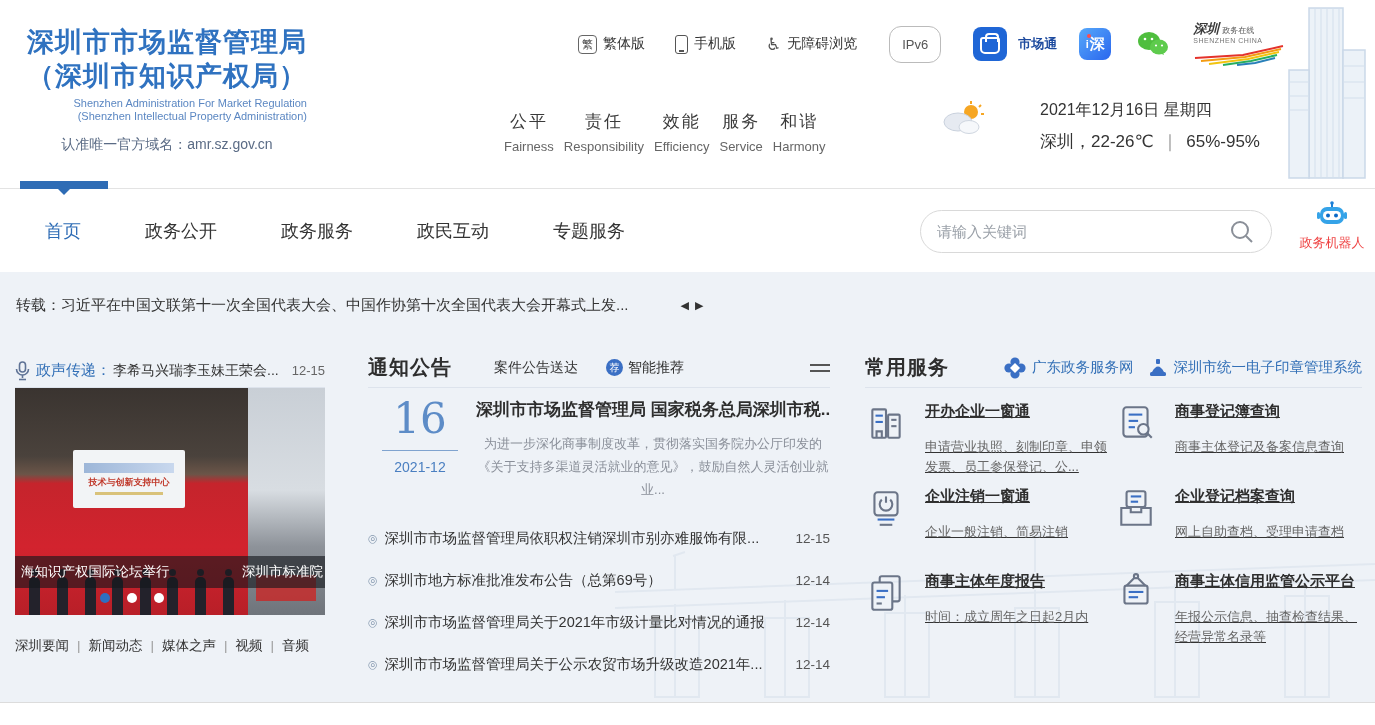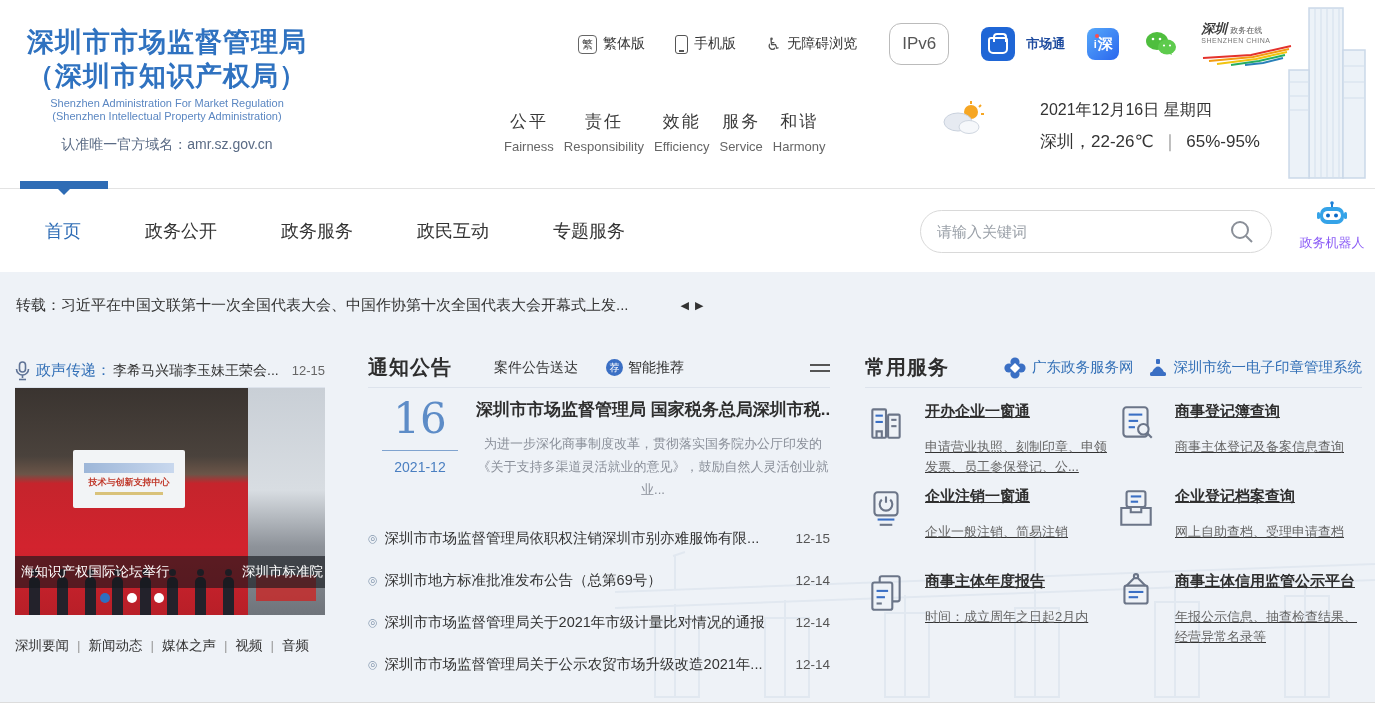--- a/index.html
+++ b/index.html
@@ -4,30 +4,30 @@
 <style>
   * { margin:0; padding:0; box-sizing:border-box; }
   html,body { background:#fff; }
   body { font-family:"Liberation Sans","DejaVu Sans",sans-serif; color:#333; }
   #page { position:relative; width:1375px; height:725px; overflow:hidden; background:#fff; }
 
   
   .header { position:absolute; top:0; left:0; width:1375px; height:188px; background:#fff; }
   .logo-block { position:absolute; left:27px; top:26px; }
   .logo-title { color:#2f72c0; font-size:27px; font-weight:bold; line-height:1.25; letter-spacing:1px; }
-  .logo-en { color:#5b87c2; font-size:11px; text-align:center; line-height:1.25; margin-top:3px; }
+  .logo-en { color:#5b87c2; font-size:11px; text-align:right; line-height:1.25; margin-top:3px; }
   .logo-domain { color:#5a6b85; font-size:14px; text-align:center; margin-top:12px; }
 
   .util-row { position:absolute; left:578px; top:28px; height:32px; display:flex; align-items:center; }
   .util-item { display:flex; align-items:center; gap:6px; font-size:14px; color:#333; cursor:pointer; }
   .fan-box { width:19px; height:19px; border:1px solid #666; border-radius:4px; font-size:11px; display:flex; align-items:center; justify-content:center; color:#444; }
   .phone-ic { width:13px; height:19px; border:1.5px solid #555; border-radius:3px; position:relative; }
   .phone-ic::after { content:""; position:absolute; bottom:1px; left:3px; right:3px; height:2px; background:#555; }
   .access-ic { font-size:17px; color:#555; line-height:1; }
-  .ipv6-pill { border:1px solid #bbb; border-radius:12px; padding:10px 12px; font-size:17px; color:#555; }
+  .ipv6-pill { border:1px solid #bbb; border-radius:12px; padding:10px 12px; font-size:13px; color:#555; }
   .mkt-ic { width:34px; height:34px; background:#1f66d6; border-radius:8px; position:relative; }
   .mkt-ic::before { content:""; position:absolute; left:7px; top:10px; right:7px; bottom:7px; border:2px solid #fff; border-radius:3px 3px 5px 5px; }
   .mkt-ic::after { content:""; position:absolute; left:12px; top:6px; width:10px; height:7px; border:2px solid #fff; border-bottom:none; border-radius:4px 4px 0 0; }
   .mkt-label { font-size:13px; font-weight:bold; color:#1d4a9e; margin-left:5px; }
   .ishen-ic { width:32px; height:32px; border-radius:8px; background:linear-gradient(135deg,#57a9fa,#2a66ee); color:#fff; font-size:15px; font-weight:bold; display:flex; align-items:center; justify-content:center; position:relative; }
   .ishen-ic i { font-style:normal; font-size:11px; margin-right:1px; }
   .ishen-ic::after { content:""; position:absolute; top:6px; left:8px; width:4px; height:4px; border-radius:50%; background:#ff4d4d; }
   .sz-logo { display:flex; flex-direction:column; align-items:flex-start; line-height:1; }
   .sz-logo-cn { font-size:13px; font-weight:bold; font-style:italic; color:#3a3a3a; }
   .sz-logo-cn small { font-size:8px; font-weight:normal; font-style:normal; color:#555; margin-left:3px; }
@@ -49,21 +49,21 @@
   .nav-wrap { position:absolute; top:188px; left:0; width:1375px; height:84px; background:#fff; border-top:1px solid #e3e3e3; }
   .nav-active-bar { position:absolute; top:-8px; left:20px; width:88px; height:8px; background:#2e6cb5; }
   .nav-active-bar::after { content:""; position:absolute; left:38px; top:8px; border:6px solid transparent; border-top-color:#2e6cb5; }
   .nav-items { position:absolute; left:45px; top:30px; display:flex; gap:64px; font-size:18px; }
   .nav-item { color:#333; cursor:pointer; white-space:nowrap; }
   .nav-item.active { color:#2e6cb5; }
   .search-box { position:absolute; left:920px; top:21px; width:352px; height:43px; border:1px solid #d9d9d9; border-radius:22px; background:#fff; display:flex; align-items:center; padding:0 16px; }
   .search-box input { flex:1; border:none; outline:none; font-size:15px; color:#333; background:transparent; font-family:inherit; }
   .search-box input::placeholder { color:#9aa0a8; }
   .robot { position:absolute; left:1297px; top:12px; width:70px; text-align:center; cursor:pointer; }
-  .robot-label { font-size:13px; color:#8b5cf6; margin-top:3px; }
+  .robot-label { font-size:13px; color:#ef4444; margin-top:3px; }
 
   
   .content { position:absolute; top:272px; left:0; width:1375px; height:430px; background:#eef2f7; overflow:hidden; }
   .watermark { position:absolute; right:0; bottom:0; opacity:.55; pointer-events:none; }
 
   .ticker { position:absolute; left:16px; top:24px; display:flex; align-items:center; font-size:15px; color:#333; }
   .ticker-arrows { margin-left:52px; display:flex; gap:6px; font-size:11px; color:#333; }
   .ticker-arrows span { cursor:pointer; }
 
   .col-head-line { border-bottom:1px solid #dde3ec; }

